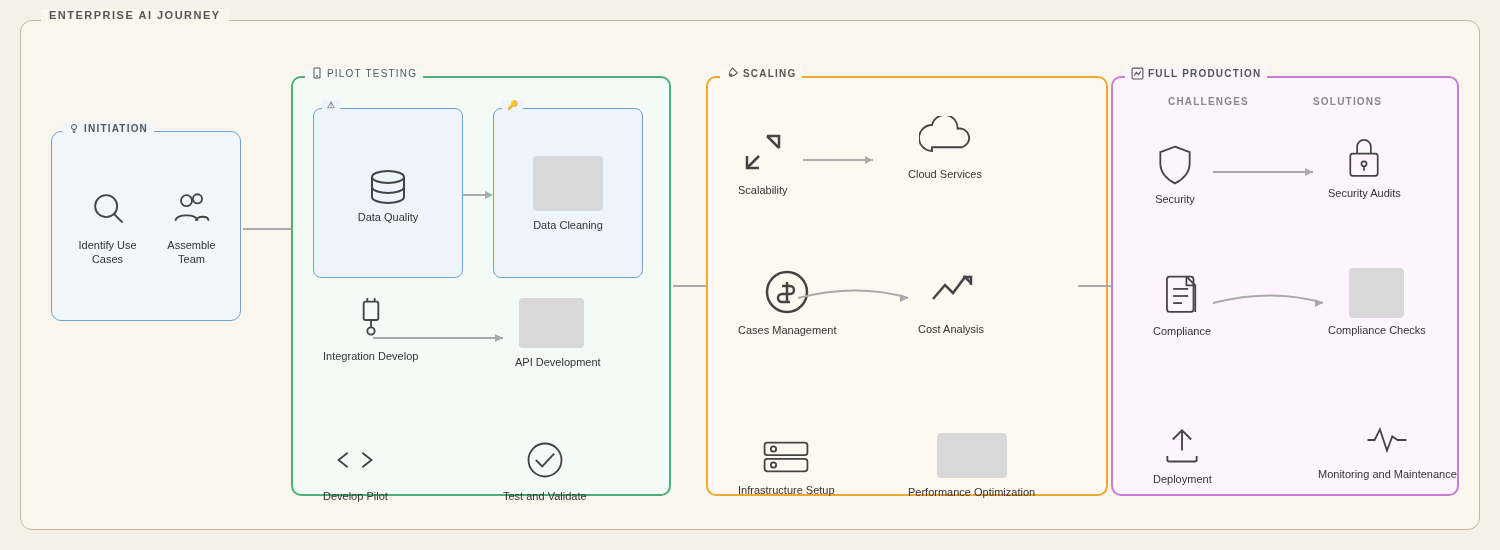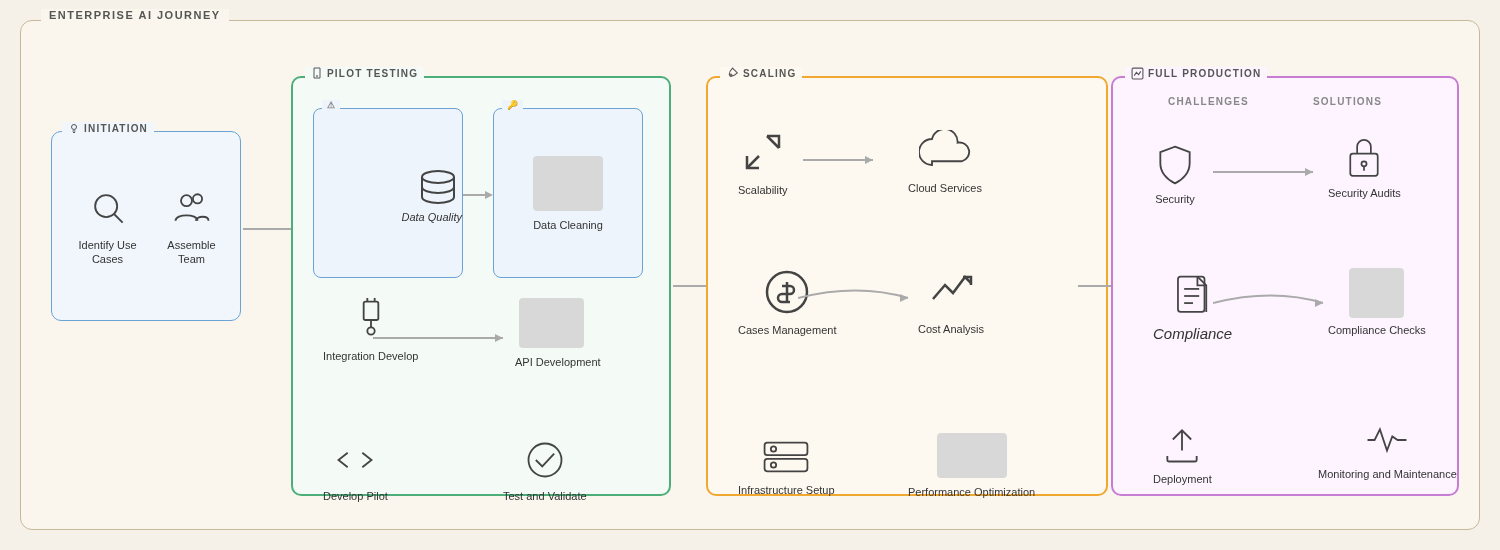--- a/index.html
+++ b/index.html
@@ -89,21 +89,21 @@
       border-radius: 10px;
       background: #f4fbf7;
     }
     .pilot-label {
       position: absolute;
       top: -11px;
       left: 12px;
       background: #f4fbf7;
       padding: 0 6px;
       font-size: 10px;
-      font-weight: 700;
+      font-weight: 400;
       letter-spacing: 1.2px;
       color: #555;
       display: flex;
       align-items: center;
       gap: 4px;
     }
 
     
     .inner-box-blue {
       position: absolute;
@@ -252,21 +252,21 @@
     <div class="pilot-label">
       <svg width="12" height="12" viewBox="0 0 24 24" fill="none" stroke="#555" stroke-width="2">
         <path d="M6 2h12v20H6z" rx="2"></path>
         <circle cx="12" cy="18" r="1"></circle>
       </svg>
       <span>PILOT TESTING</span>
     </div>
 
     <div class="inner-box-blue" style="left:20px;top:30px;width:150px;height:170px;">
       <div class="inner-box-label">⚠</div>
-      <div style="display:flex;flex-direction:column;align-items:flex-end;justify-content:center;height:100%;gap:0;font-style:italic;">
+      <div style="display:flex;flex-direction:column;align-items:center;justify-content:center;height:100%;gap:0;">
         <svg width="48" height="48" viewBox="0 0 48 48" fill="none" stroke="#444" stroke-width="2">
           <ellipse cx="24" cy="14" rx="16" ry="6"></ellipse>
           <path d="M8 14v10c0 3.3 7.2 6 16 6s16-2.7 16-6V14"></path>
           <path d="M8 24v10c0 3.3 7.2 6 16 6s16-2.7 16-6V24"></path>
         </svg>
         <span style="font-size:11px;color:#333;text-align:center;">Data Quality</span>
       </div>
     </div>
 
     <div class="inner-box-blue" style="left:200px;top:30px;width:150px;height:170px;">
@@ -342,21 +342,21 @@
         <polyline points="28,8 40,8 40,20"></polyline>
       </svg>
       <span style="font-size:11px;color:#333;text-align:center;">Scalability</span>
     </div>
 
     <svg style="position:absolute;left:95px;top:75px;width:80px;height:14px;">
       <line x1="0" y1="7" x2="70" y2="7" stroke="#aaa" stroke-width="2"></line>
       <polygon points="62,3 70,7 62,11" fill="#aaa"></polygon>
     </svg>
 
-    <div style="position:absolute;left:200px;top:52px;display:flex;flex-direction:column;align-items:center;gap:8px;">
+    <div style="position:absolute;left:200px;top:38px;display:flex;flex-direction:column;align-items:center;gap:8px;">
       <svg width="52" height="44" viewBox="0 0 56 44" fill="none" stroke="#444" stroke-width="2">
         <path d="M14 36a14 14 0 0 1 0-28 14 14 0 0 1 27.6 4A10 10 0 0 1 46 32H14z"></path>
       </svg>
       <span style="font-size:11px;color:#333;text-align:center;">Cloud Services</span>
     </div>
 
     <div style="position:absolute;left:30px;top:190px;display:flex;flex-direction:column;align-items:center;gap:8px;">
       <svg width="48" height="48" viewBox="0 0 48 48" fill="none" stroke="#444" stroke-width="2.5">
         <circle cx="24" cy="24" r="20"></circle>
         <path d="M24 14v20M19 18h8a4 4 0 0 1 0 8h-8a4 4 0 0 0 0 8h8"></path>
@@ -434,21 +434,21 @@
 
     <div style="position:absolute;left:40px;top:195px;display:flex;flex-direction:column;align-items:center;gap:6px;">
       <svg width="42" height="46" viewBox="0 0 46 52" fill="none" stroke="#444" stroke-width="2">
         <rect x="6" y="4" width="30" height="40" rx="3"></rect>
         <line x1="13" y1="18" x2="30" y2="18"></line>
         <line x1="13" y1="26" x2="30" y2="26"></line>
         <line x1="13" y1="34" x2="23" y2="34"></line>
         <path d="M28 4v10h10"></path>
         <polyline points="28,4 38,14 38,44"></polyline>
       </svg>
-      <span style="font-size:15px;color:#333;font-style:italic;">Compliance</span>
+      <span style="font-size:11px;color:#333;">Compliance</span>
     </div>
 
     <svg style="position:absolute;left:100px;top:210px;width:120px;height:30px;">
       <path d="M0,15 Q60,0 110,15" stroke="#aaa" stroke-width="2" fill="none"></path>
       <polygon points="102,11 110,15 102,19" fill="#aaa"></polygon>
     </svg>
 
     <div style="position:absolute;left:215px;top:190px;display:flex;flex-direction:column;align-items:center;gap:6px;">
       <div class="gray-box" style="width:55px;height:50px;"></div>
       <span style="font-size:11px;color:#333;text-align:center;">Compliance Checks</span>

